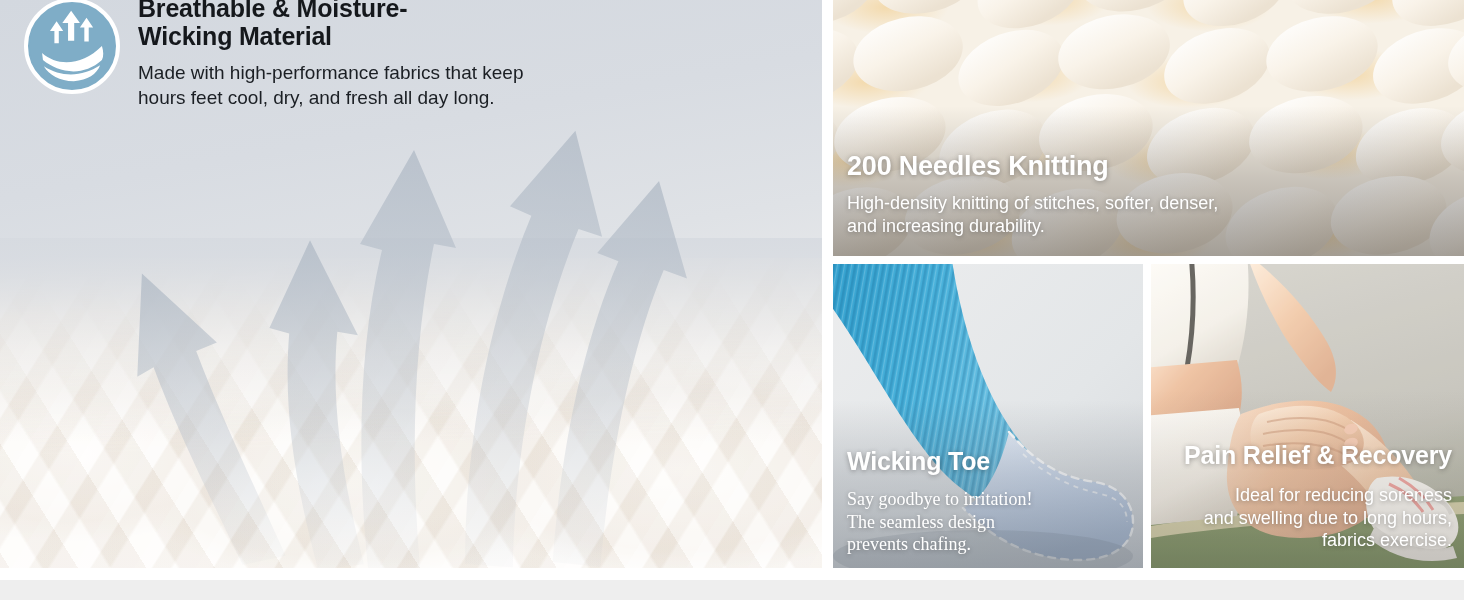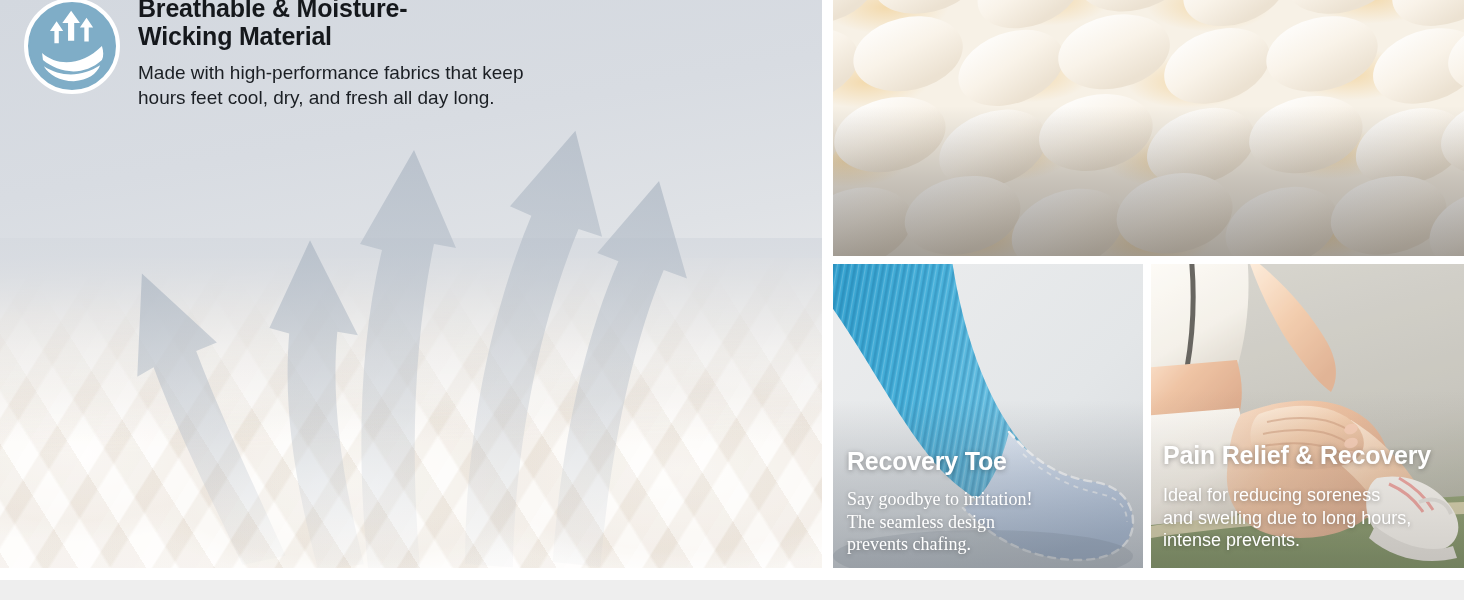--- a/index.html
+++ b/index.html
@@ -76,20 +76,21 @@
   }
   .knit-caption{position:absolute;left:14px;bottom:18px;right:20px;}
 
   .sock-panel{
     position:absolute;left:833px;top:264px;width:310px;height:306px;overflow:hidden;
     background:linear-gradient(160deg,#e9ebec 0%,#e4e7e9 45%,#dcdfe1 100%);
   }
   .pain-panel{
     position:absolute;left:1151px;top:264px;width:313px;height:306px;overflow:hidden;
     background:linear-gradient(160deg,#cfcfcd 0%,#c9c8c5 50%,#b9bcb2 100%);
+    text-align:right;
   }
   .panel-caption{position:absolute;left:14px;bottom:14px;right:12px;}
   .panel-caption.pain{left:12px;bottom:18px;}
 
   .cap-title{
     margin:0;font-weight:700;color:#ffffff;letter-spacing:-0.2px;
     text-shadow:0 1px 5px rgba(40,40,40,0.40);
   }
   .knit-panel .cap-title{font-size:27px;line-height:1.1;}
   .sock-panel .cap-title{font-size:25px;line-height:1.1;}
@@ -230,20 +231,25 @@
           <ellipse cx="166" cy="244" rx="58" ry="38" transform="rotate(-12 166 244)"></ellipse>
           <ellipse cx="270" cy="258" rx="57" ry="38" transform="rotate(-19 270 258)"></ellipse>
           <ellipse cx="376" cy="242" rx="58" ry="39" transform="rotate(-11 376 242)"></ellipse>
           <ellipse cx="482" cy="256" rx="57" ry="38" transform="rotate(-18 482 256)"></ellipse>
           <ellipse cx="588" cy="244" rx="58" ry="38" transform="rotate(-12 588 244)"></ellipse>
           <ellipse cx="684" cy="258" rx="57" ry="38" transform="rotate(-18 684 258)"></ellipse>
         </g>
       </g>
     </svg>
     <div class="knit-shadow"></div>
+    <div class="knit-caption">
+      <h3 class="cap-title">200 Needles Knitting</h3>
+      <p class="cap-body">High-density knitting of stitches, softer, denser,
+and increasing durability.</p>
+    </div>
   </div>
 
   <div class="sock-panel">
     <svg style="position:absolute;inset:0;width:100%;height:100%" viewBox="0 0 310 306" preserveAspectRatio="none">
       <defs>
         <linearGradient id="bgS" x1="0" y1="0" x2="1" y2="1">
           <stop offset="0%" stop-color="#ecedee"></stop>
           <stop offset="60%" stop-color="#e3e6e8"></stop>
           <stop offset="100%" stop-color="#d7dadd"></stop>
         </linearGradient>
@@ -275,21 +281,21 @@
       <path d="M176 168 C206 202 232 214 262 218 C286 222 300 238 300 258 C300 282 278 296 246 296
                C200 296 160 276 130 244" fill="none" stroke="#ffffff" stroke-width="2.4" stroke-dasharray="7 6" stroke-linecap="round"></path>
       <path d="M190 190 C214 212 240 224 268 230 C286 234 294 244 294 258" fill="none" stroke="#ffffff" stroke-width="1.8" stroke-dasharray="5 5" opacity="0.75"></path>
 
       <ellipse cx="150" cy="292" rx="150" ry="26" fill="rgba(110,120,132,0.18)"></ellipse>
       <rect y="196" width="310" height="110" fill="url(#bgS)" opacity="0.0"></rect>
     </svg>
     <div style="position:absolute;left:0;right:0;bottom:0;height:170px;
                 background:linear-gradient(180deg, rgba(70,80,92,0) 0%, rgba(70,80,92,0.20) 45%, rgba(64,74,86,0.38) 100%);"></div>
     <div class="panel-caption">
-      <h3 class="cap-title">Recovery Toe</h3>
+      <h3 class="cap-title">Wicking Toe</h3>
       <p class="cap-body">Say goodbye to irritation!
 The seamless design
 prevents chafing.</p>
     </div>
   </div>
 
   <div class="pain-panel">
     <svg style="position:absolute;inset:0;width:100%;height:100%" viewBox="0 0 313 306" preserveAspectRatio="none">
       <defs>
         <linearGradient id="wallG" x1="0" y1="0" x2="0.3" y2="1">
@@ -360,21 +366,21 @@
       <path d="M268 238 C284 232 296 238 300 250" fill="none" stroke="#e5e5e5" stroke-width="4"></path>
 
       <rect width="313" height="306" fill="#fff4d8" opacity="0.16"></rect>
     </svg>
     <div style="position:absolute;left:0;right:0;bottom:0;height:180px;
                 background:linear-gradient(180deg, rgba(120,110,100,0) 0%, rgba(110,102,94,0.14) 45%, rgba(100,94,86,0.28) 100%);"></div>
     <div class="panel-caption pain">
       <h3 class="cap-title">Pain Relief &amp; Recovery</h3>
       <p class="cap-body">Ideal for reducing soreness
 and swelling due to long hours,
-intense prevents.</p>
+fabrics exercise.</p>
     </div>
   </div>
 
   <div class="gap-white" style="left:822px;top:0;width:11px;height:580px;"></div>
   <div class="gap-white" style="left:833px;top:256px;width:631px;height:8px;"></div>
   <div class="gap-white" style="left:1143px;top:264px;width:8px;height:306px;"></div>
   <div class="gap-white" style="left:0;top:568px;width:1464px;height:12px;"></div>
 
   <div class="footer-band"></div>
 </div>

